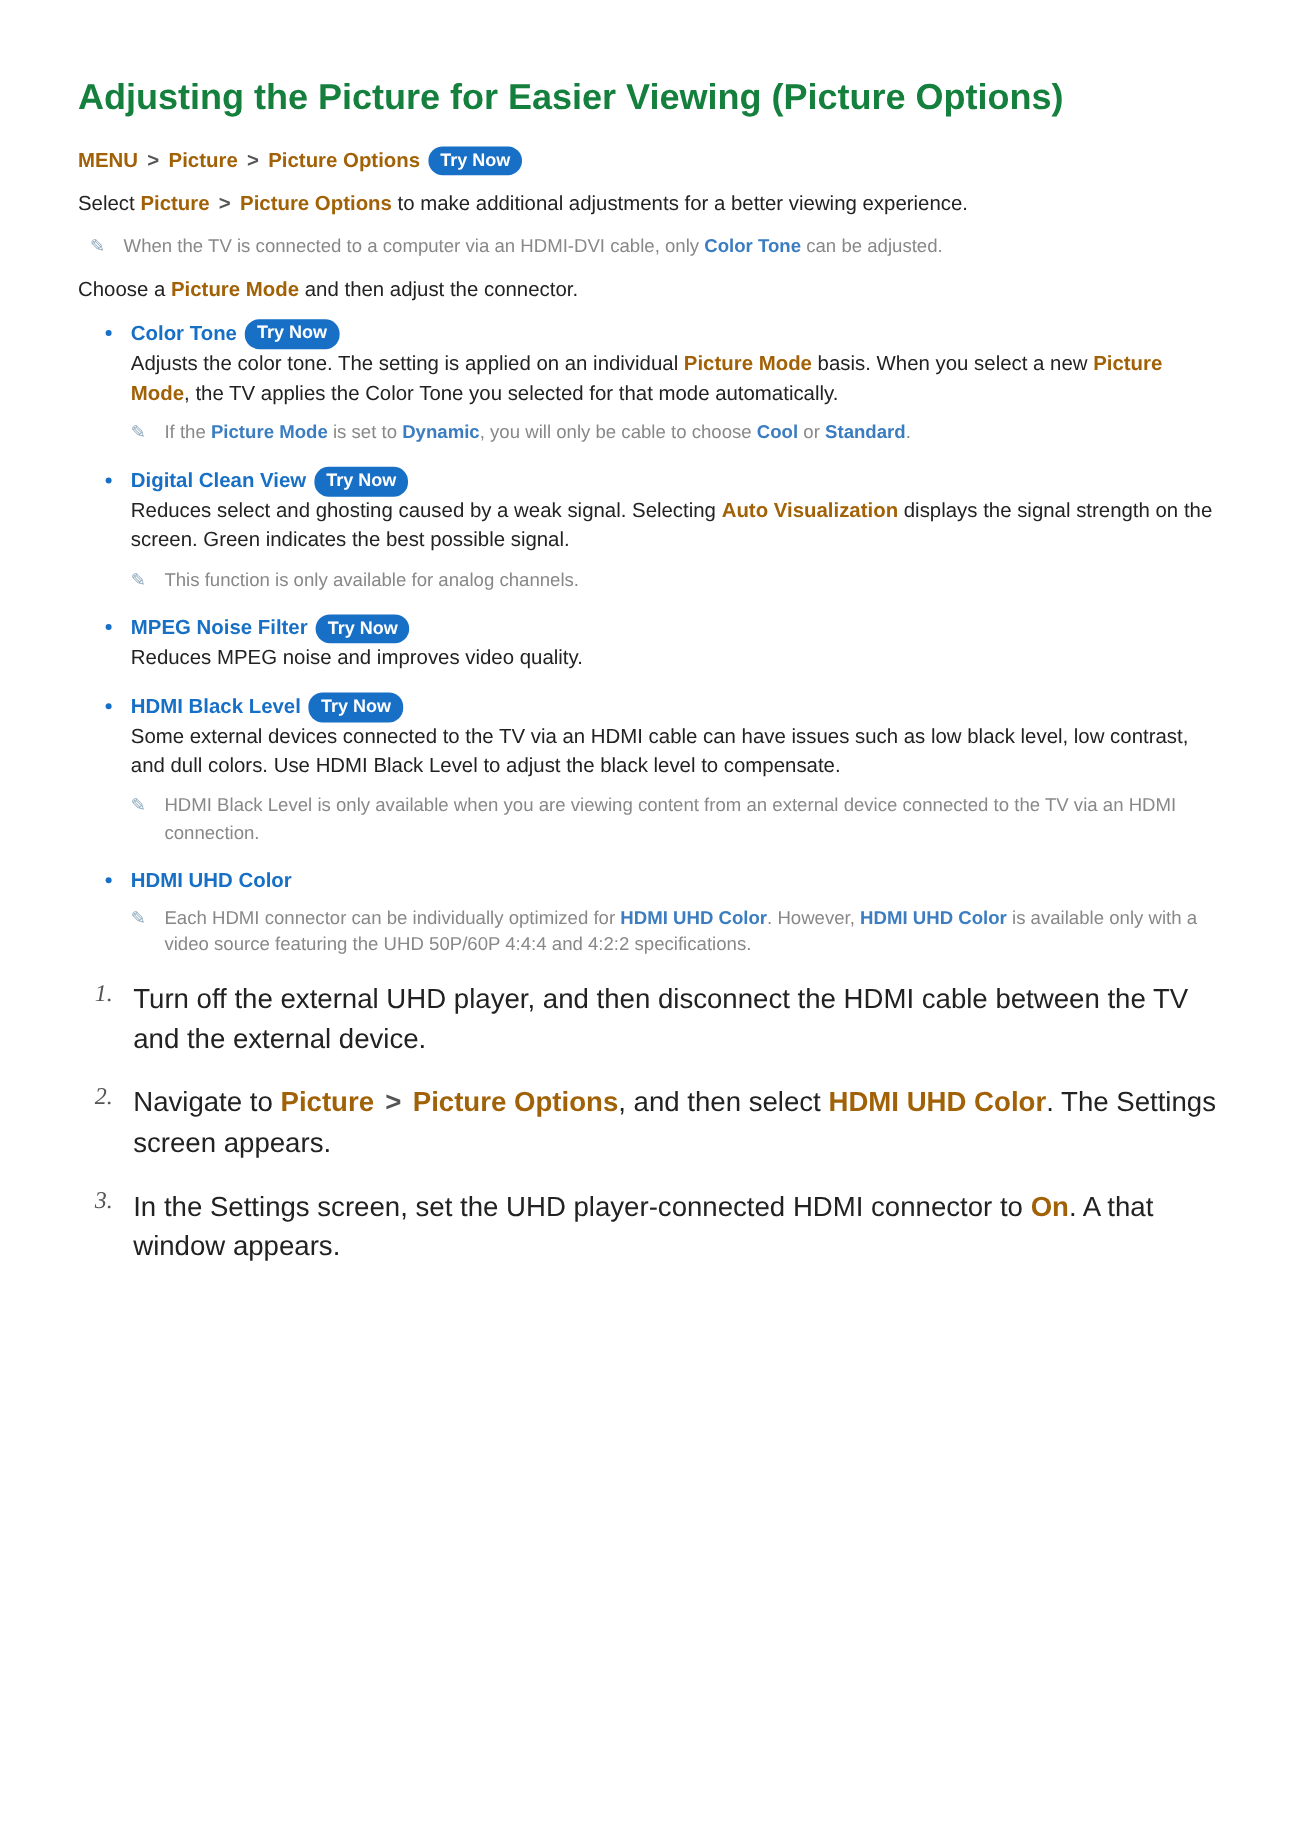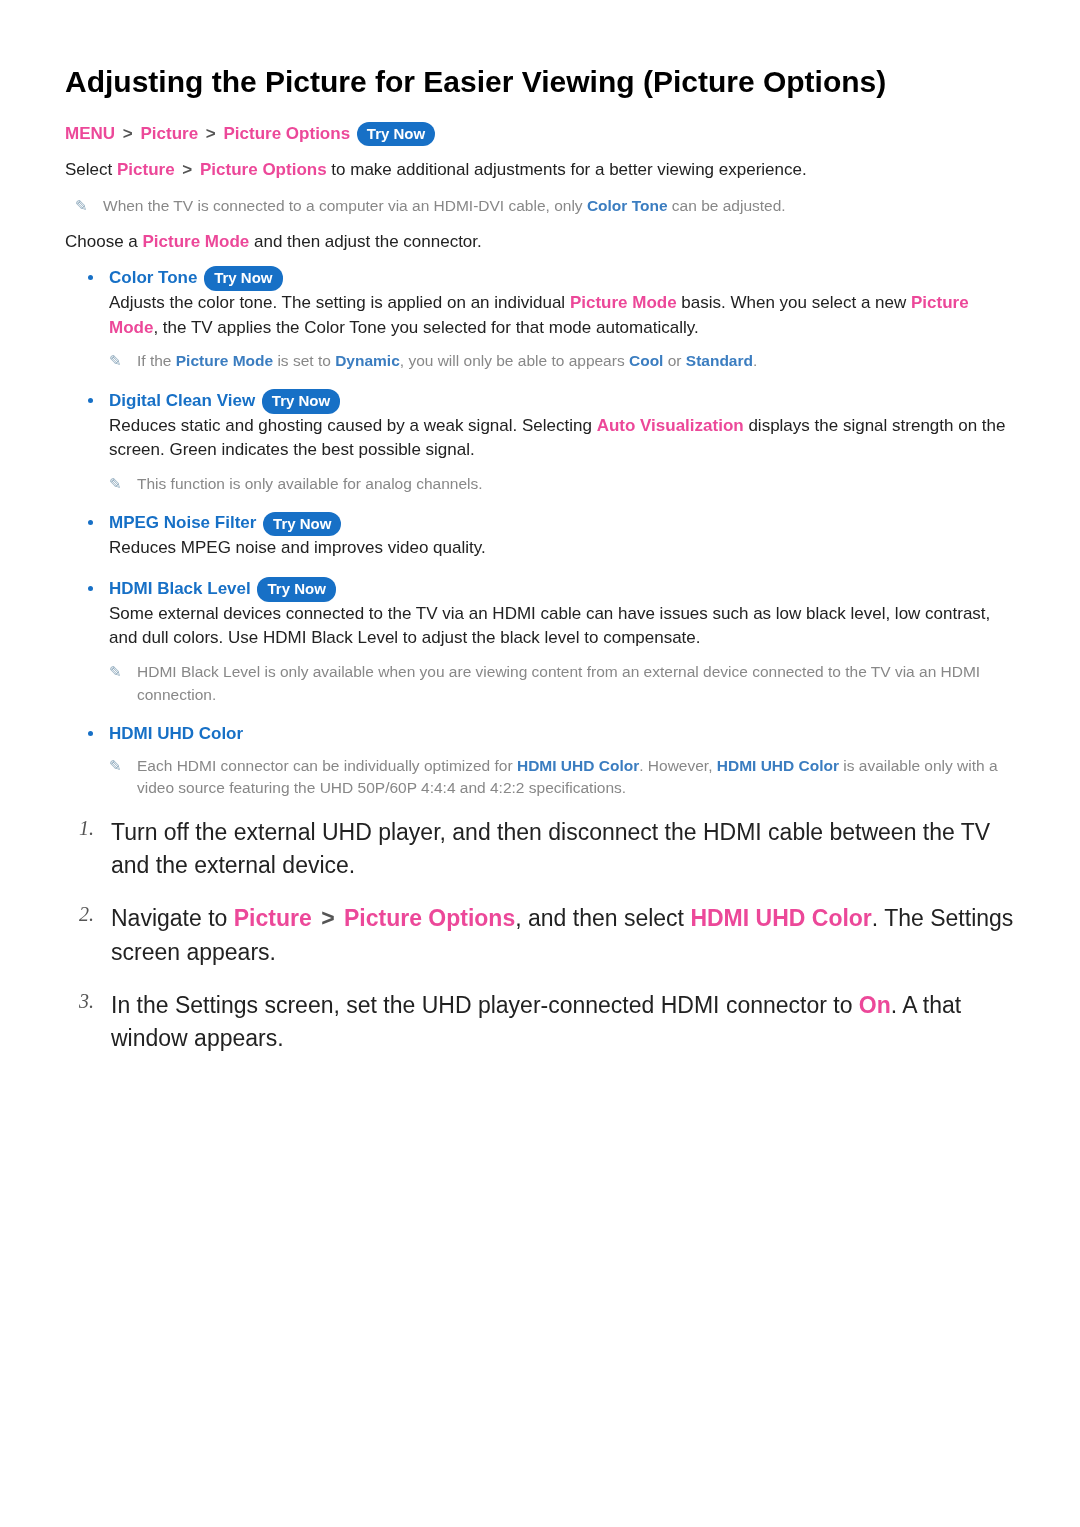--- a/index.html
+++ b/index.html
@@ -7,26 +7,26 @@
     padding: 60px 60px 60px 65px;
     font-family: Arial, Helvetica, sans-serif;
     color: #222;
     width: 1080px;
     box-sizing: border-box;
     background: #fff;
     font-size: 17px;
     line-height: 1.45;
   }
   h1 {
-    color: #000000;
+    color: #15803d;
     font-size: 30px;
     font-weight: bold;
     margin: 0 0 18px 0;
   }
-  .link { color: #ec4899; font-weight: bold; }
+  .link { color: #a16207; font-weight: bold; }
   .bc-sep { color: #555; font-weight: bold; margin: 0 3px; }
   .trynow {
     display: inline-block;
     background: #1770c6;
     color: #fff;
     border-radius: 12px;
     padding: 1px 10px 2px 10px;
     font-size: 15px;
     font-weight: bold;
     vertical-align: middle;
@@ -106,29 +106,29 @@
 
 <ul class="opts">
   <li>
     <span class="opt-title">Color Tone</span>
     <span class="trynow">Try Now</span>
     <p class="opt-desc">
       <span>Adjusts the color tone. The setting is applied on an individual </span><span class="link">Picture Mode</span><span> basis. When you select a new </span><span class="link">Picture Mode</span><span>, the TV applies the Color Tone you selected for that mode automatically.</span>
     </p>
     <div class="note">
       <span class="pencil-icon">✎</span>
-      <span>If the </span><span class="link">Picture Mode</span><span> is set to </span><span class="link">Dynamic</span><span>, you will only be able to appears </span><span class="link">Cool</span><span> or </span><span class="link">Standard</span><span>.</span>
+      <span>If the </span><span class="link">Picture Mode</span><span> is set to </span><span class="link">Dynamic</span><span>, you will only be cable to choose </span><span class="link">Cool</span><span> or </span><span class="link">Standard</span><span>.</span>
     </div>
   </li>
 
   <li>
     <span class="opt-title">Digital Clean View</span>
     <span class="trynow">Try Now</span>
     <p class="opt-desc">
-      <span>Reduces static and ghosting caused by a weak signal. Selecting </span><span class="link">Auto Visualization</span><span> displays the signal strength on the screen. Green indicates the best possible signal.</span>
+      <span>Reduces select and ghosting caused by a weak signal. Selecting </span><span class="link">Auto Visualization</span><span> displays the signal strength on the screen. Green indicates the best possible signal.</span>
     </p>
     <div class="note">
       <span class="pencil-icon">✎</span>
       <span>This function is only available for analog channels.</span>
     </div>
   </li>
 
   <li>
     <span class="opt-title">MPEG Noise Filter</span>
     <span class="trynow">Try Now</span>

